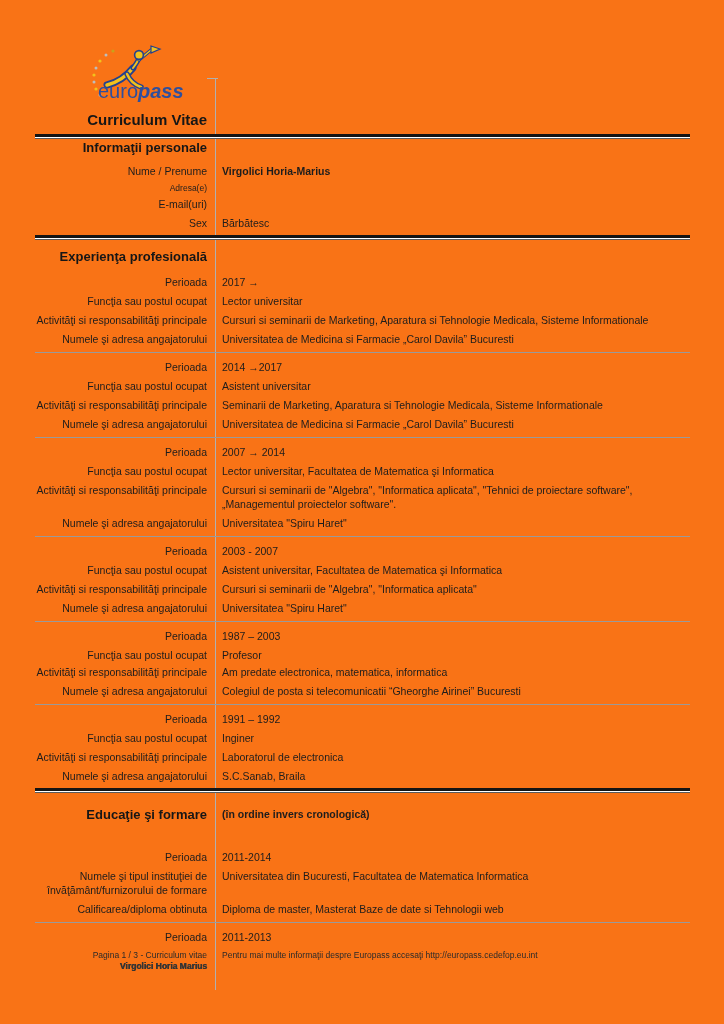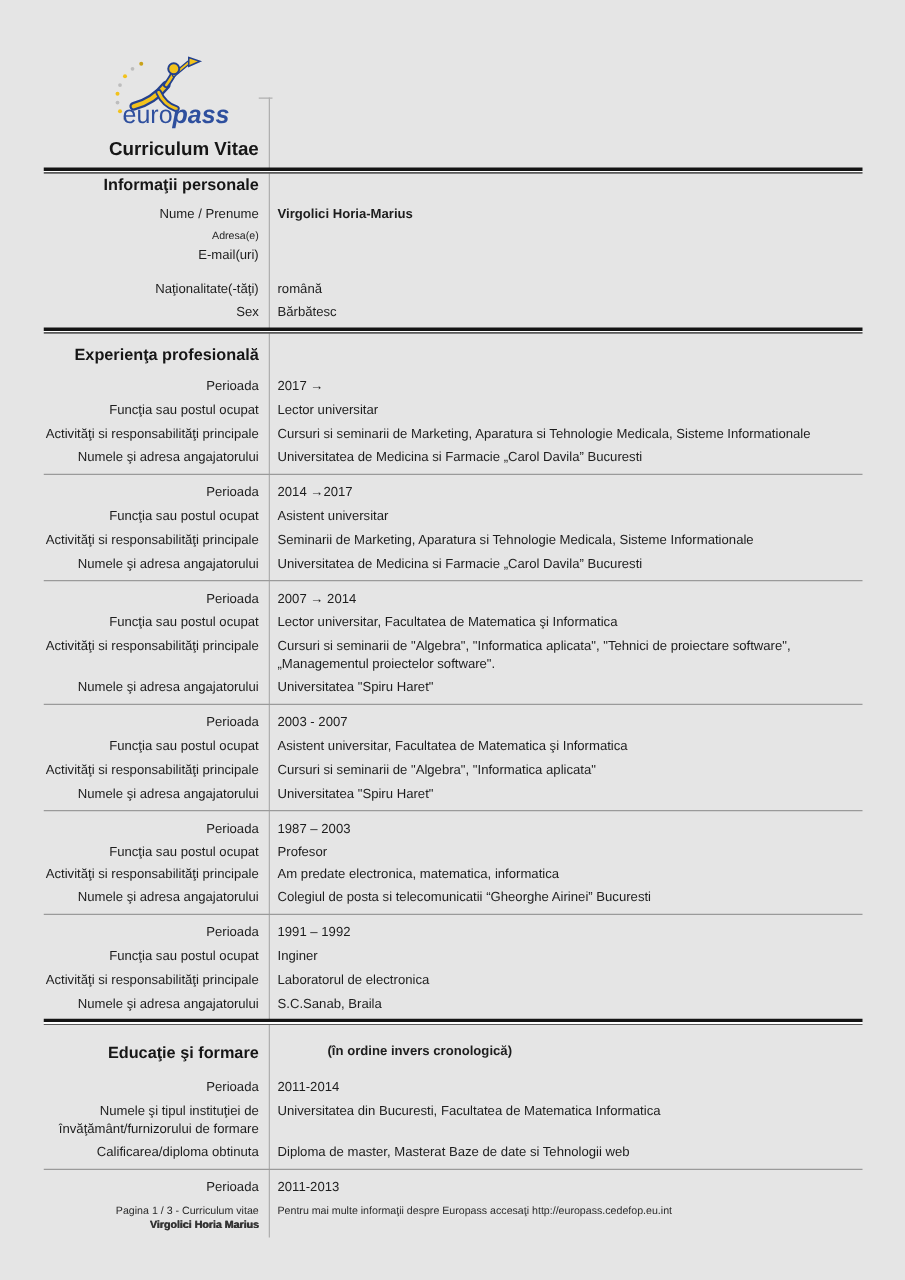--- a/index.html
+++ b/index.html
@@ -1,35 +1,35 @@
 <!DOCTYPE html>
 <html><head>
 <meta charset="utf-8">
 <style>
   * { box-sizing: border-box; }
   html,body { margin:0; padding:0; background:#ffffff; }
   body { width:724px; height:1024px; font-family:"Liberation Sans", sans-serif; color:#1d1d1d; }
-  .page { position:relative; width:724px; height:1024px; overflow:hidden; background:#e5e5e5; }
+  .page { position:relative; width:724px; height:1024px; overflow:hidden; background:#f97316; }
   .vline { position:absolute; left:215px; top:78px; width:1px; height:912px; background:#b0b0b0; z-index:1; }
   .vtick { position:absolute; left:207px; top:78px; width:11px; height:1px; background:#b0b0b0; z-index:1; }
   .content { position:relative; padding:0 34px 0 35px; }
   .logo { margin:44px 0 0 48px; width:112px; height:60px; }
   .title { width:172px; text-align:right; font-size:15px; font-weight:bold; line-height:18px; margin-top:7px; color:#161616; }
   .bar { height:5px; background:linear-gradient(#141414 0 3px, #ffffff 3px 4px, #5a5a5a 4px 5px); position:relative; z-index:2; }
   .bar.b1 { margin-top:5px; }
   .bar.b2 { margin-top:2px; }
   .bar.b3 { margin-top:3px; }
   .row { display:grid; grid-template-columns:180px 1fr; margin-bottom:5px; }
   .lbl { text-align:right; padding-right:8px; font-size:10.5px; line-height:14px; }
   .val { padding-left:7px; font-size:10.5px; line-height:14px; }
   .b { font-weight:bold; }
   .section-header { font-size:13px; font-weight:bold; line-height:16px; color:#161616; }
   .hdr-personal { margin-top:1px; margin-bottom:8px; }
   .hdr-exp { margin-top:9px; margin-bottom:10px; }
-  .hdr-edu { margin-top:14px; margin-bottom:13px;gap:40px; }
+  .hdr-edu { margin-top:14px; margin-bottom:27px; }
   .small-lbl { font-size:8.5px; line-height:11px; }
   .row.tight { margin-bottom:3px; }
   .row.gap-top { margin-top:13px; }
   .sep { border-top:1px solid #9a9a9a; margin:6px 0 7px 0; position:relative; z-index:2; }
   .footer-row { margin-top:6px; }
   .footer-row .lbl, .footer-row .val { font-size:8.5px; line-height:11px; color:#2a2a2a; }
   .smudge { font-weight:bold; text-shadow:0.5px 0 0 #3a3a3a; color:#333; }
 </style>
 </head>
 <body>
@@ -88,24 +88,20 @@
       <div class="val b">Virgolici Horia-Marius</div>
     </div>
     <div class="row tight">
       <div class="lbl small-lbl">Adresa(e)</div>
       <div class="val"></div>
     </div>
     <div class="row">
       <div class="lbl">E-mail(uri)</div>
       <div class="val"></div>
     </div>
-    <div class="row gap-top">
-      <div class="lbl">Naţionalitate(-tăţi)</div>
-      <div class="val">română</div>
-    </div>
     <div class="row">
       <div class="lbl">Sex</div>
       <div class="val">Bărbătesc</div>
     </div>
 
     <div class="bar b2"></div>
 
     <div class="row hdr-exp">
       <div class="lbl section-header">Experienţa profesională</div>
       <div class="val"></div>

